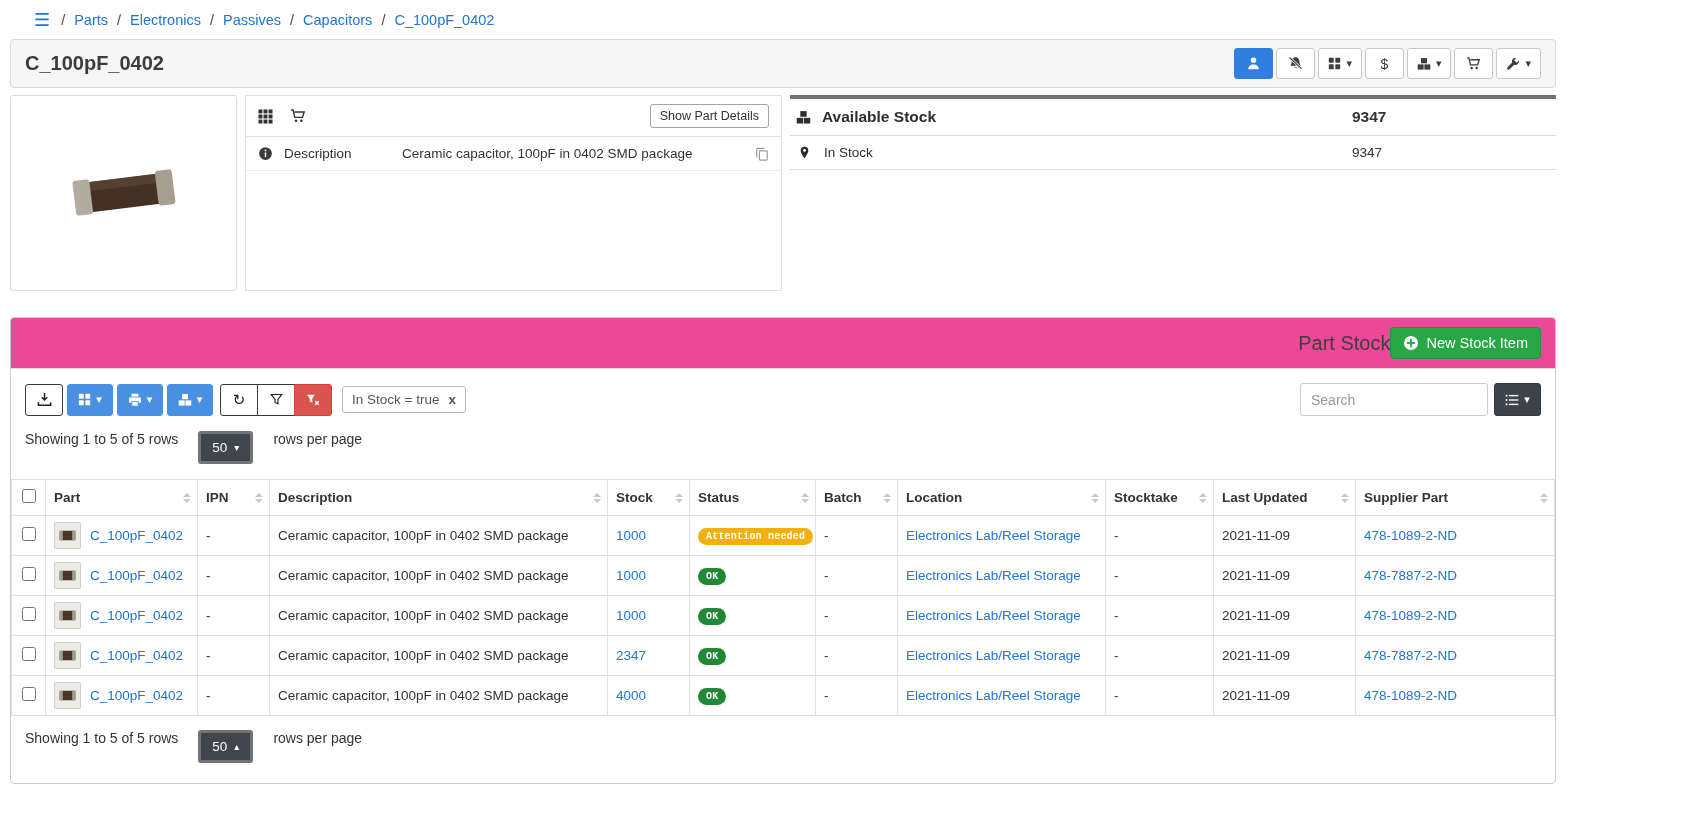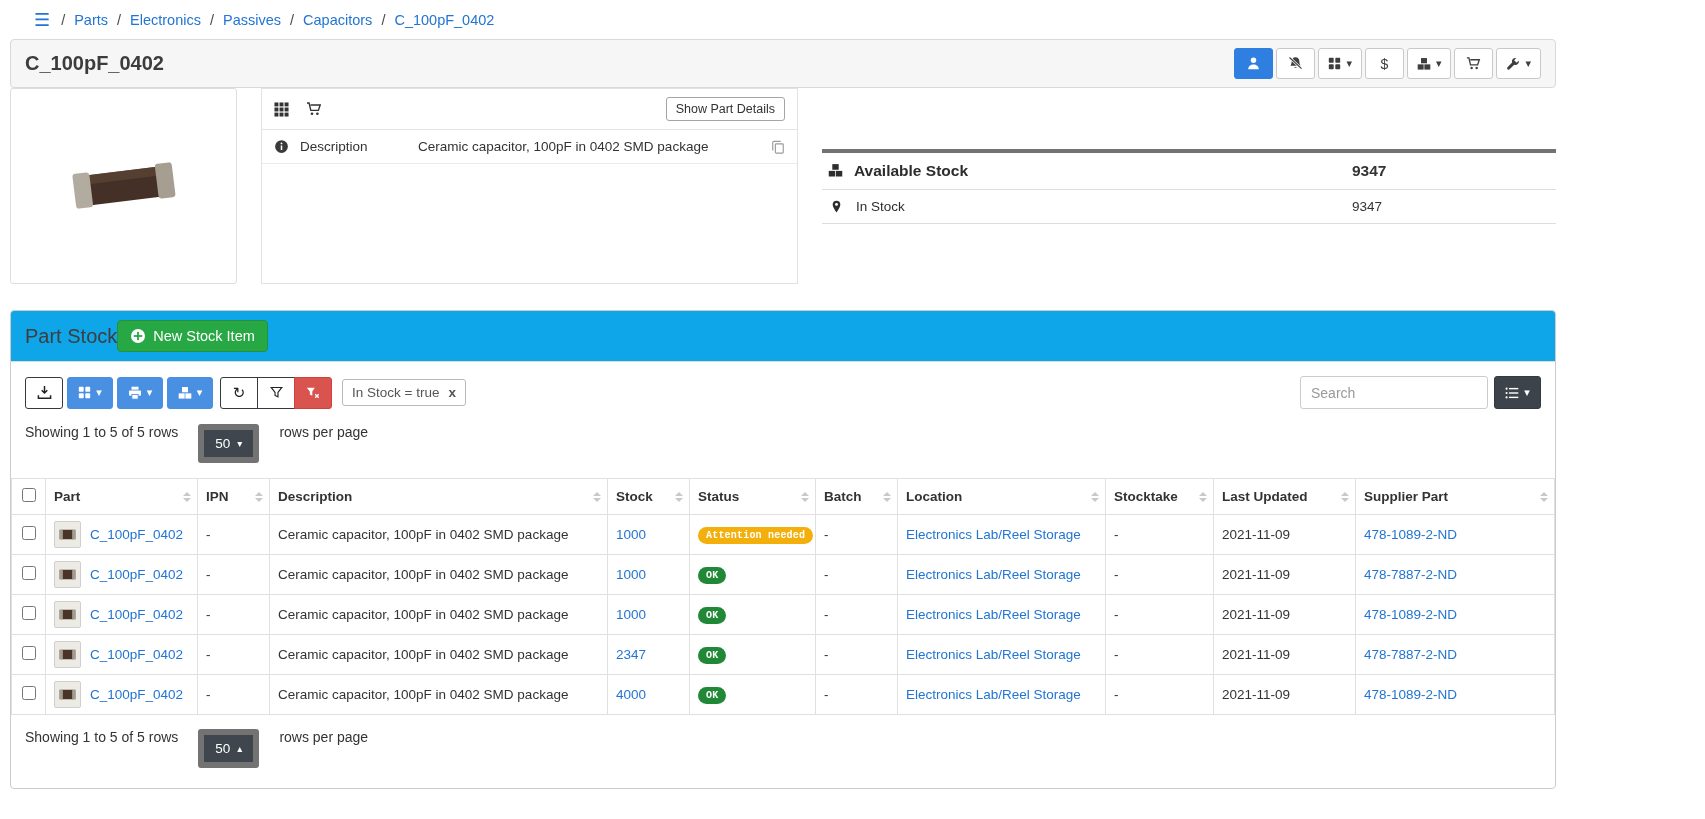--- a/index.html
+++ b/index.html
@@ -15,59 +15,59 @@
 
   
   .page-header{display:flex;align-items:center;justify-content:space-between;background:#f6f6f6;border:1px solid #d9d9d9;border-radius:4px;padding:8px 14px;}
   .page-title{font-size:20px;font-weight:600;color:#3c3c3c;}
   .header-actions{display:flex;gap:3px;}
   .icon-btn{display:inline-flex;align-items:center;justify-content:center;gap:5px;height:31px;min-width:39px;padding:0 9px;background:#fff;border:1px solid #c9c9c9;border-radius:3px;color:#3e3e3e;cursor:pointer;font-size:14px;}
   .icon-btn.active{background:#2e7fe0;border-color:#2e7fe0;color:#fff;}
   .caret{font-size:11px;line-height:1;}
 
   
-  .panels{display:flex;gap:24px;align-items:center;}
+  .panels{display:flex;gap:8px;margin-top:7px;align-items:flex-start;}
   .image-panel{width:227px;height:196px;border:1px solid #ddd;border-radius:3px;display:flex;align-items:center;justify-content:center;background:#fff;}
   .details-panel{width:537px;height:196px;border:1px solid #e2e2e2;}
   .details-toolbar{display:flex;align-items:center;justify-content:space-between;padding:8px 12px;border-bottom:1px solid #e4e4e4;}
   .details-toolbar .icons{display:flex;gap:17px;color:#333;align-items:center;}
   .show-details-btn{font-size:12.5px;padding:4px 9px;border:1px solid #a5a5a5;border-radius:3px;background:#fff;color:#333;cursor:pointer;white-space:nowrap;}
   .detail-row{display:flex;align-items:center;padding:9px 12px;border-bottom:1px solid #ebebeb;font-size:13.5px;color:#333;}
   .detail-row .lbl{width:118px;margin-left:11px;}
   .detail-row .val{flex:1;}
   .copy-icon{color:#9a9a9a;cursor:pointer;display:inline-flex;}
   .stock-panel{flex:1;border-top:4px solid #737373;}
   .stock-row{display:grid;grid-template-columns:1fr 198px;align-items:center;padding:9px 6px;border-bottom:1px solid #ddd;}
   .stock-row .left{display:flex;align-items:center;gap:11px;color:#2d2d2d;}
   .stock-row.head{font-weight:700;font-size:15.5px;}
   .stock-row.sub{font-size:13.5px;}
   .stock-row.sub .left{padding-left:2px;gap:13px;}
 
   
   .ps{margin-top:26px;border:1px solid #ccc;border-radius:4px;padding-bottom:18px;overflow:hidden;}
-  .ps-header{display:flex;align-items:center;justify-content:flex-start;background:#0ea5e9;border-bottom:1px solid #ddd;padding:9px 14px;}
+  .ps-header{display:flex;align-items:center;justify-content:flex-end;background:#ec4899;border-bottom:1px solid #ddd;padding:9px 14px;}
   .ps-title{font-size:20px;font-weight:500;color:#3e3e3e;}
   .btn-success{display:inline-flex;align-items:center;gap:7px;background:#28a745;color:#fff;border:1px solid #23923d;border-radius:4px;padding:7px 12px;font-size:14.5px;cursor:pointer;}
   .ps-toolbar{display:flex;align-items:center;justify-content:space-between;padding:14px;}
   .tb-left{display:flex;align-items:center;gap:4px;}
   .btn-dark-outline{display:inline-flex;align-items:center;justify-content:center;gap:4px;border:1px solid #343a40;background:#fff;color:#222;height:32px;min-width:38px;border-radius:3px;cursor:pointer;font-size:15px;}
   .btn-blue{display:inline-flex;align-items:center;justify-content:center;gap:5px;background:#4a90e2;border:1px solid #4a90e2;color:#fff;height:32px;min-width:46px;border-radius:3px;cursor:pointer;}
   .btn-group{display:flex;margin-left:3px;}
   .btn-group .btn-dark-outline{border-radius:0;margin-left:-1px;}
   .btn-group .btn-dark-outline:first-child{border-radius:3px 0 0 3px;margin-left:0;}
   .btn-danger{display:inline-flex;align-items:center;justify-content:center;background:#d9534f;border:1px solid #d43f3a;color:#fff;border-radius:0 3px 3px 0;height:32px;min-width:38px;margin-left:-1px;cursor:pointer;}
   .chip{margin-left:6px;display:inline-flex;align-items:center;gap:9px;border:1px solid #b9b9b9;border-radius:3px;padding:5px 9px;font-size:13.5px;color:#555;background:#fff;}
   .chip .x{font-weight:600;cursor:pointer;color:#555;}
   .tb-right{display:flex;gap:6px;align-items:center;}
   .search-input{width:188px;height:33px;border:1px solid #ccc;border-radius:3px;padding:0 10px;font-size:14px;color:#333;outline:none;}
   .search-input::placeholder{color:#9a9a9a;}
   .btn-charcoal{display:inline-flex;align-items:center;justify-content:center;gap:5px;background:#3c434a;border:1px solid #343a40;color:#fff;height:33px;min-width:47px;border-radius:3px;cursor:pointer;}
   .ps-pagerow{display:flex;gap:20px;padding:1px 14px 13px;font-size:14px;color:#333;}
   .ps-pagerow.bottom{padding:14px 14px 2px;}
-  .page-size-btn{display:inline-flex;align-items:center;gap:7px;background:#3f464d;color:#fff;border:6px solid #737373;border-radius:3px;padding:6px 11px;font-size:13.5px;cursor:pointer;}
+  .page-size-btn{display:inline-flex;align-items:center;gap:7px;background:#3f464d;color:#fff;border:3px solid #737373;border-radius:3px;padding:6px 11px;font-size:13.5px;cursor:pointer;}
   .page-size-btn .caret{font-size:10px;}
 
   
   .table-wrap{margin:2px 0 0;}
   table{width:100%;border-collapse:collapse;font-size:13.5px;table-layout:fixed;}
   th,td{border:1px solid #e0e0e0;padding:6px 8px;text-align:left;vertical-align:middle;color:#333;overflow:hidden;white-space:nowrap;}
   th{font-weight:700;padding:10px 20px 10px 8px;position:relative;background:#fff;}
   td{height:34px;}
   .sort{display:inline-flex;flex-direction:column;gap:2px;position:absolute;right:6px;top:50%;transform:translateY(-50%);cursor:pointer;}
   .sort i{display:block;width:0;height:0;border-left:4px solid transparent;border-right:4px solid transparent;}

